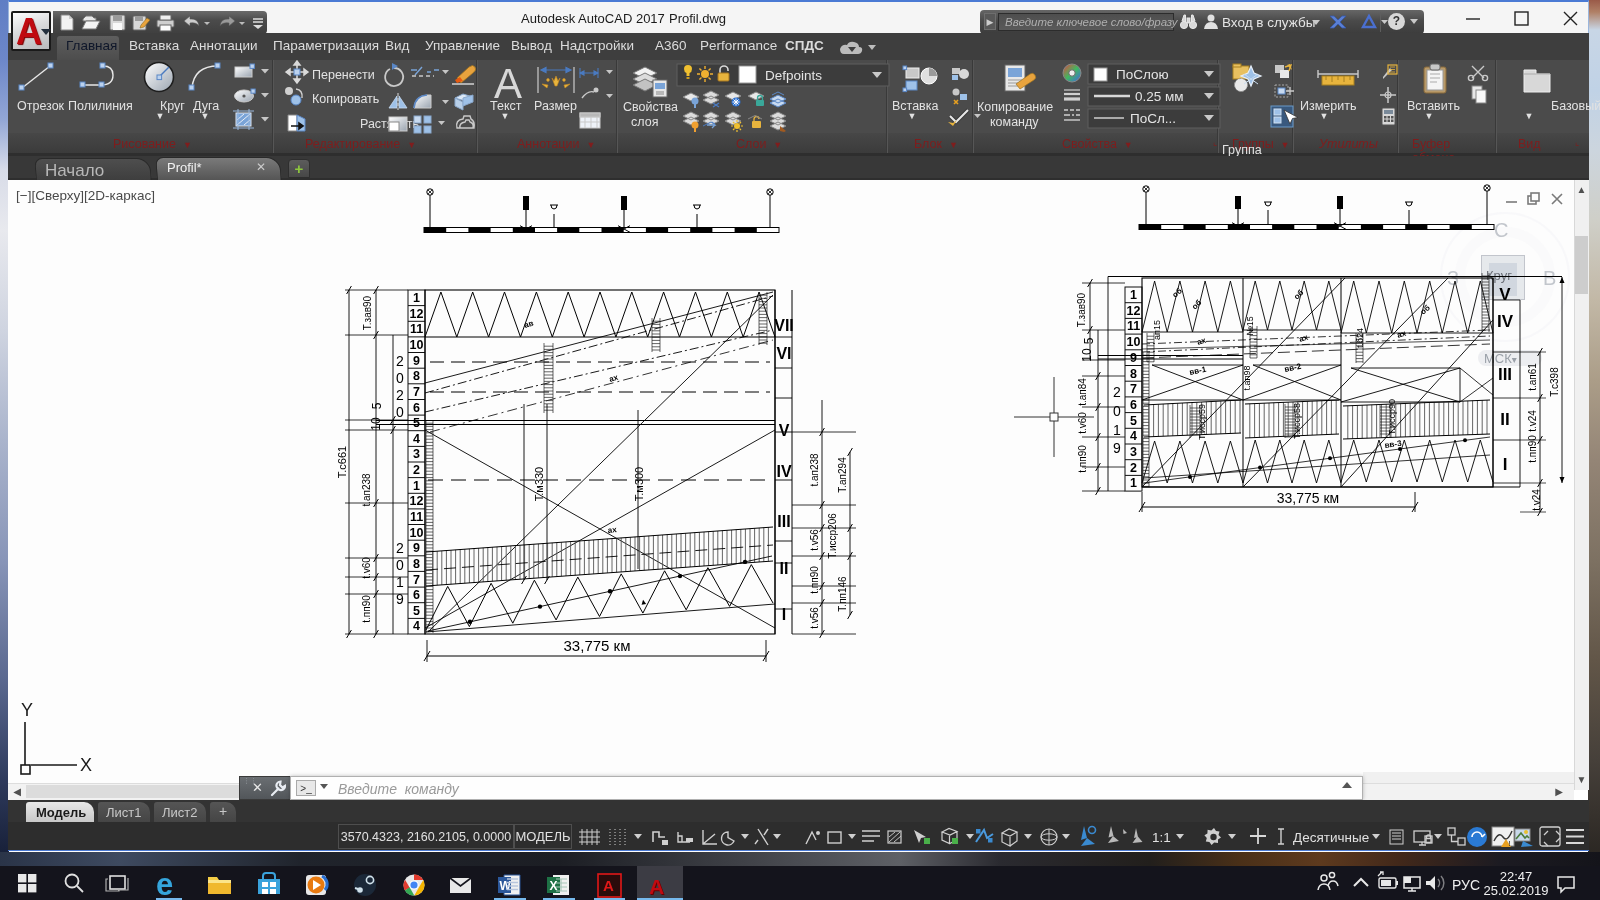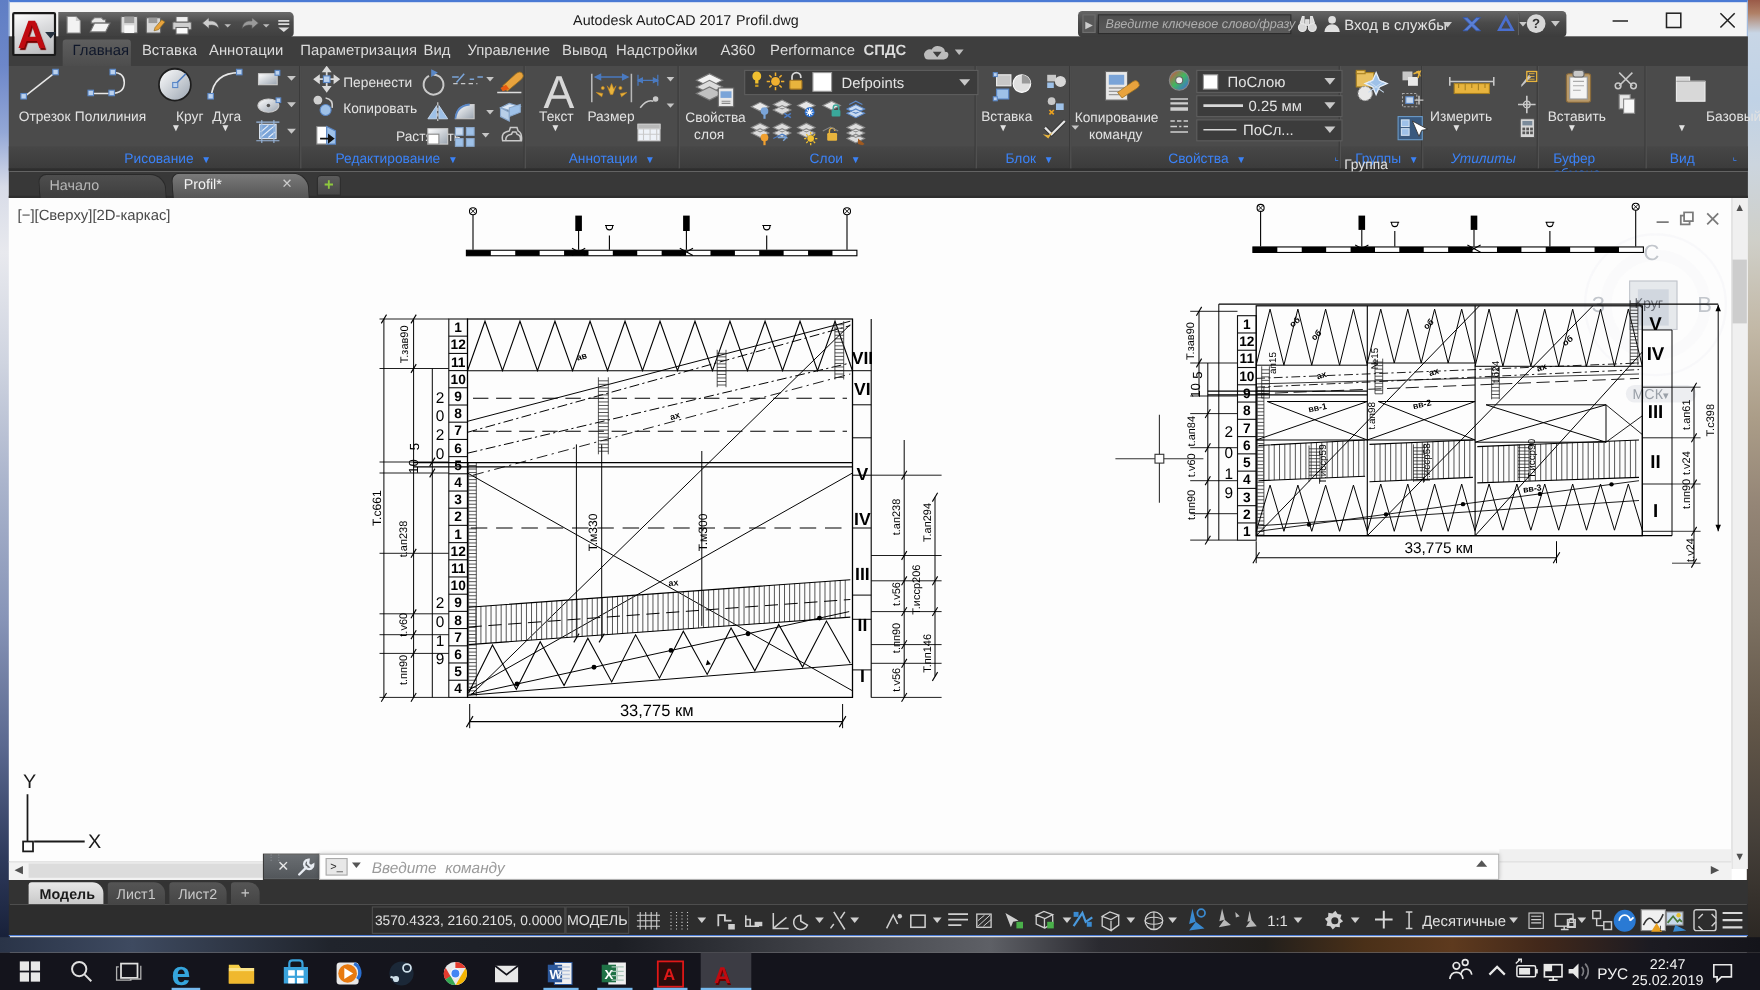--- a/index.html
+++ b/index.html
@@ -122,21 +122,21 @@
 <div class="abs" style="left:272px;top:60px;width:2px;height:93px;background:#393939;border-right:1px solid #565656;"></div>
 <div class="abs" style="left:476px;top:60px;width:2px;height:93px;background:#393939;border-right:1px solid #565656;"></div>
 <div class="abs" style="left:616px;top:60px;width:2px;height:93px;background:#393939;border-right:1px solid #565656;"></div>
 <div class="abs" style="left:886px;top:60px;width:2px;height:93px;background:#393939;border-right:1px solid #565656;"></div>
 <div class="abs" style="left:972px;top:60px;width:2px;height:93px;background:#393939;border-right:1px solid #565656;"></div>
 <div class="abs" style="left:1217px;top:60px;width:2px;height:93px;background:#393939;border-right:1px solid #565656;"></div>
 <div class="abs" style="left:1292px;top:60px;width:2px;height:93px;background:#393939;border-right:1px solid #565656;"></div>
 <div class="abs" style="left:1397px;top:60px;width:2px;height:93px;background:#393939;border-right:1px solid #565656;"></div>
 <div class="abs" style="left:1495px;top:60px;width:2px;height:93px;background:#393939;border-right:1px solid #565656;"></div>
 
-<div class="abs" style="top:137px;left:8px;width:1328px;height:14px;font-size:12.5px;color:#3b82f6;">
+<div class="abs" style="top:137px;left:8px;width:1328px;height:14px;font-size:12.5px;color:#7f1d1d;">
   <span class="abs" style="left:105px;">Рисование&nbsp; <span style="font-size:9px;">▼</span></span>
   <span class="abs" style="left:297px;">Редактирование&nbsp; <span style="font-size:9px;">▼</span></span>
   <span class="abs" style="left:509px;">Аннотации&nbsp; <span style="font-size:9px;">▼</span></span>
   <span class="abs" style="left:728px;">Слои&nbsp; <span style="font-size:9px;">▼</span></span>
   <span class="abs" style="left:906px;">Блок&nbsp; <span style="font-size:9px;">▼</span></span>
   <span class="abs" style="left:1054px;">Свойства&nbsp; <span style="font-size:9px;">▼</span></span>
   <span class="abs" style="left:1224px;text-align:center;">Группы&nbsp; <span style="font-size:9px;">▼</span></span>
   <span class="abs" style="left:1311px;font-style:italic;">Утилиты&nbsp; <span style="font-size:9px;">▼</span></span>
   <span class="abs" style="left:1404px;">Буфер обмена</span>
   <span class="abs" style="left:1510px;">Вид&nbsp; <span style="font-size:9px;">▼</span></span>
@@ -492,21 +492,21 @@
     <linearGradient id="cwheel" x1="0" y1="0" x2="1" y2="1">
       <stop offset="0" stop-color="#e84040"></stop>
           <stop offset="0.5" stop-color="#40b860"></stop>
           <stop offset="1" stop-color="#4060e8"></stop>
     </linearGradient>
   </defs>
 </svg>
 
 <div class="abs" style="left:8px;top:156px;width:1581px;height:24px;background:#383838;border-bottom:2px solid #2e2e2e;"></div>
 <div class="abs" style="left:35px;top:158px;width:116px;height:22px;background:linear-gradient(#4e4e4e,#3e3e3e);border:1px solid #2a2a2a;border-bottom:none;border-radius:8px 14px 0 0;transform:skewX(4deg);"></div>
-<div class="abs" style="left:45px;top:161px;font-size:13px;color:#b8b8b8;">Начало</div>
+<div class="abs" style="left:45px;top:161px;font-size:17px;color:#b8b8b8;">Начало</div>
 <div class="abs" style="left:156px;top:157px;width:125px;height:23px;background:linear-gradient(#7a7a7a,#555555);border:1px solid #2a2a2a;border-bottom:none;border-radius:8px 14px 0 0;transform:skewX(4deg);"></div>
 <div class="abs" style="left:167px;top:160px;font-size:13px;color:#f2f2f2;">Profil*</div>
 <div class="abs" style="left:256px;top:160px;font-size:12px;color:#ccc;">✕</div>
 <div class="abs" style="left:288px;top:159px;width:22px;height:19px;background:linear-gradient(#5c5c5c,#474747);border:1px solid #2e2e2e;border-radius:4px 4px 0 0;color:#8ec83e;font-weight:bold;font-size:15px;text-align:center;line-height:18px;">+</div>
 
 <div class="abs" style="left:8px;top:180px;width:1566px;height:603px;background:#fdfdfd;"></div>
 <div class="abs" style="left:16px;top:188px;font-size:13.5px;color:#4a4a4a;">[−][Сверху][2D-каркас]</div>
 
 <svg class="abs" style="left:1504px;top:192px;" width="64" height="14" viewBox="0 0 64 14">
   <g stroke="#7a7a7a" stroke-width="1.6" fill="none">

